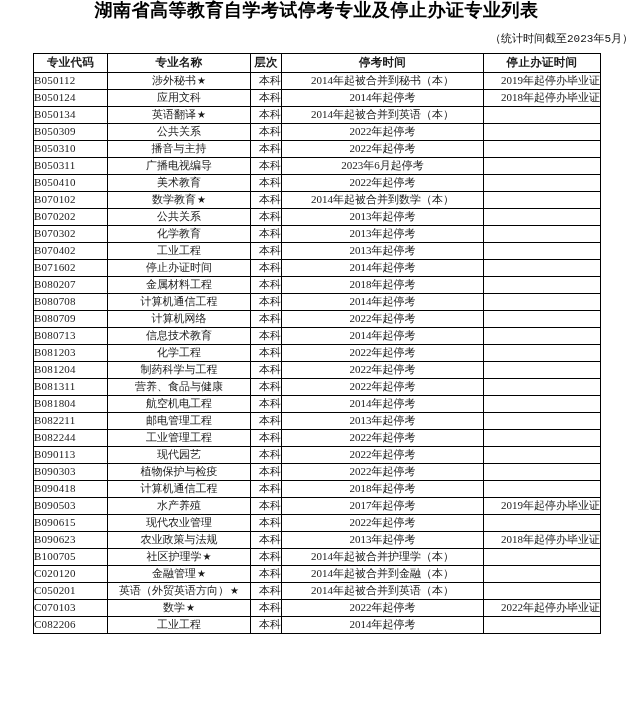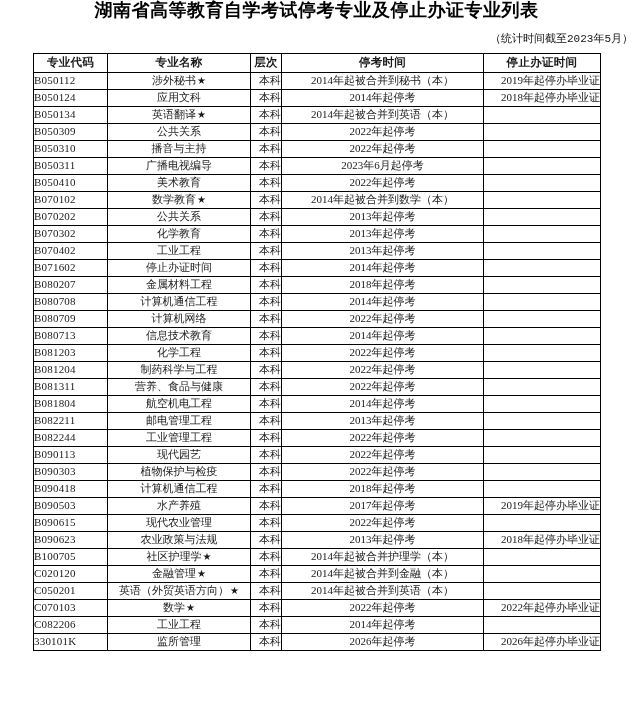--- a/index.html
+++ b/index.html
@@ -345,24 +345,17 @@
             <td class="stop">2022年起停考</td>
             <td class="cert">2022年起停办毕业证</td>
           </tr>
           <tr>
             <td class="code">C082206</td>
             <td class="name"><span>工业工程</span></td>
             <td class="level">本科</td>
             <td class="stop">2014年起停考</td>
             <td class="cert"></td>
           </tr>
-          <tr>
-            <td class="code">330101K</td>
-            <td class="name"><span>监所管理</span></td>
-            <td class="level">本科</td>
-            <td class="stop">2026年起停考</td>
-            <td class="cert">2026年起停办毕业证</td>
-          </tr>
         </tbody>
     </table>
   </div>
 
 </div>
 
 </body></html>

